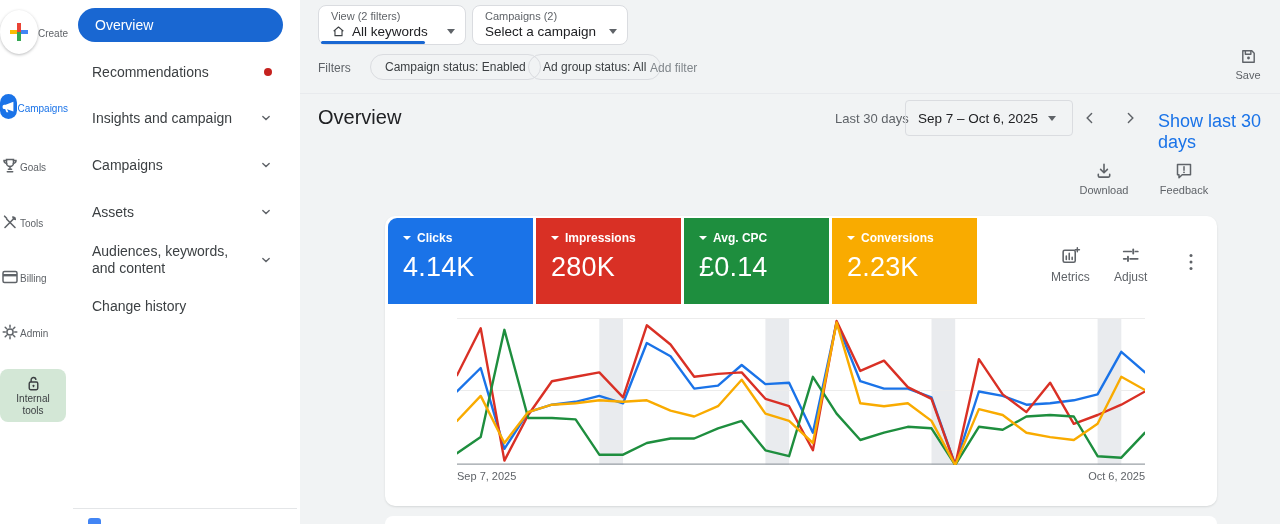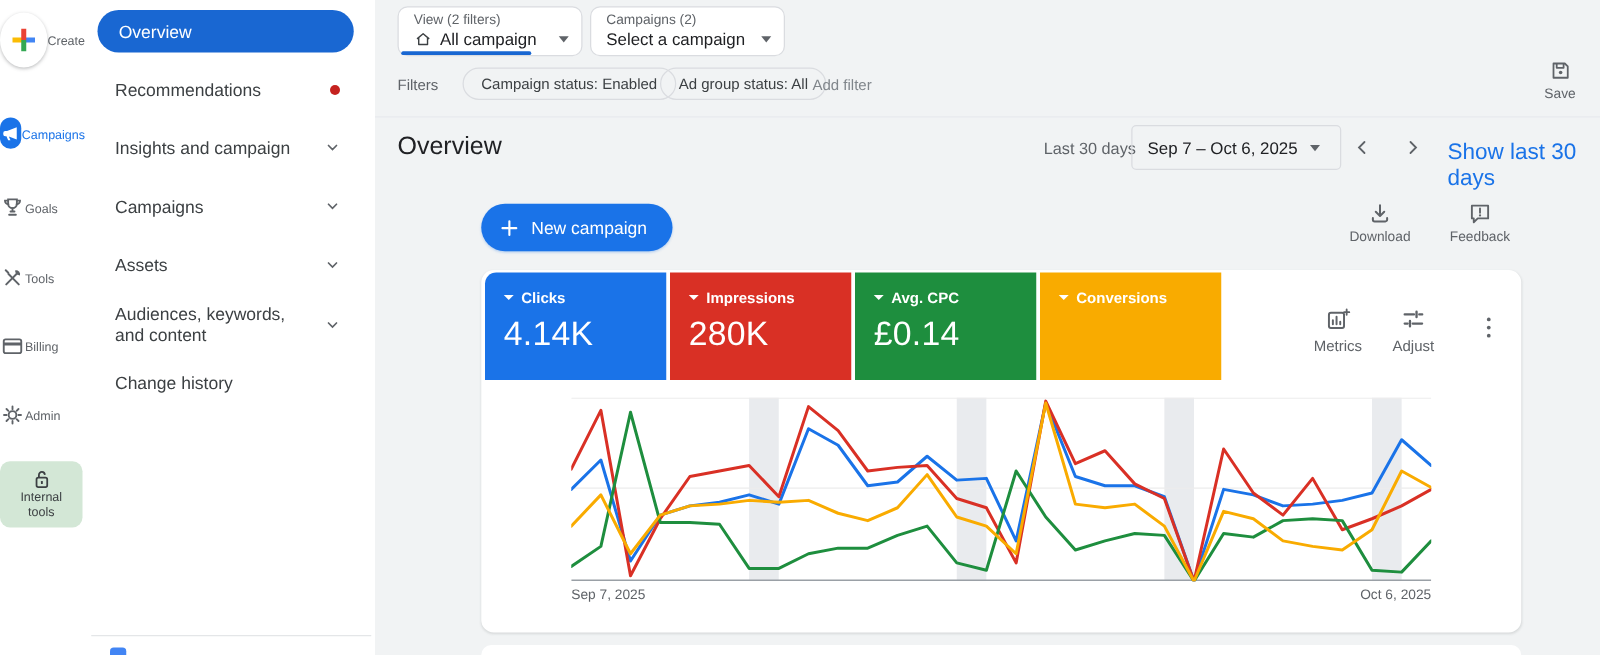--- a/index.html
+++ b/index.html
@@ -210,21 +210,21 @@
   </div>
 
   <div class="abs content">
 
     <div class="abs picker" style="left:18px;width:148px;">
       <div class="picker-label">View (2 filters)</div>
       <div class="picker-value-row">
         <svg width="15" height="15" viewBox="0 0 20 20">
           <path d="M3.5 9.5 10 4l6.5 5.5M5.3 8.3V15.5h9.4V8.3" fill="none" stroke="#3c4043" stroke-width="1.5" stroke-linejoin="round"></path>
         </svg>
-        <span class="picker-value">All campaign</span>
+        <span class="picker-value">All keywords</span>
         <span class="spacer" style="flex:1;"></span>
         <span class="caret"></span>
       </div>
       <div class="blue-underline"></div>
     </div>
 
     <div class="abs picker" style="left:172px;width:156px;">
       <div class="picker-label">Campaigns (2)</div>
       <div class="picker-value-row">
         <span class="picker-value">Select a campaign</span>
@@ -266,26 +266,20 @@
       </svg>
     </div>
     <div class="abs nav-arrow" style="left:816px;top:104px;">
       <svg width="16" height="16" viewBox="0 0 20 20">
         <path d="M8 4.5 13.5 10 8 15.5" fill="none" stroke="#5f6368" stroke-width="1.8" stroke-linecap="round"></path>
       </svg>
     </div>
 
     <span class="abs show-last" style="left:858px;top:111px;">Show last 30 days</span>
 
-    <div class="abs new-campaign">
-      <svg width="17" height="17" viewBox="0 0 20 20">
-        <path d="M10 3.5v13M3.5 10h13" stroke="#fff" stroke-width="2" stroke-linecap="round"></path>
-      </svg>
-      <span>New campaign</span>
-    </div>
 
     <div class="abs icon-btn" style="left:776px;top:161px;width:56px;">
       <svg width="20" height="20" viewBox="0 0 20 20">
         <g stroke="#5f6368" stroke-width="1.6" fill="none" stroke-linecap="round" stroke-linejoin="round">
           <path d="M10 3.2v8.2M6.6 8.4l3.4 3.4 3.4-3.4"></path>
           <path d="M4.3 13.4v1.3a1.4 1.4 0 0 0 1.4 1.4h8.6a1.4 1.4 0 0 0 1.4-1.4v-1.3"></path>
         </g>
       </svg>
       <span class="lbl">Download</span>
     </div>
@@ -322,20 +316,21 @@
             <span class="caret-w"></span>
             <span>Avg. CPC</span>
           </div>
           <div class="tile-value">£0.14</div>
         </div>
         <div class="tile" style="background: rgb(249, 171, 0);">
           <div class="tile-label">
             <span class="caret-w"></span>
             <span>Conversions</span>
           </div>
+          <div class="tile-value">2.23K</div>
         </div>
       </div>
 
       <div class="card-action" style="left:666px;">
         <svg width="21" height="21" viewBox="0 0 20 20">
           <g fill="none" stroke="#5f6368" stroke-width="1.5" stroke-linecap="round">
             <rect x="3" y="5" width="11.5" height="11.5" rx="1.5"></rect>
             <path d="M6 13.8v-3.2M8.8 13.8V8M11.6 13.8v-2"></path>
             <path d="M16.5 2.5v4M14.5 4.5h4" stroke-width="1.4"></path>
           </g>

